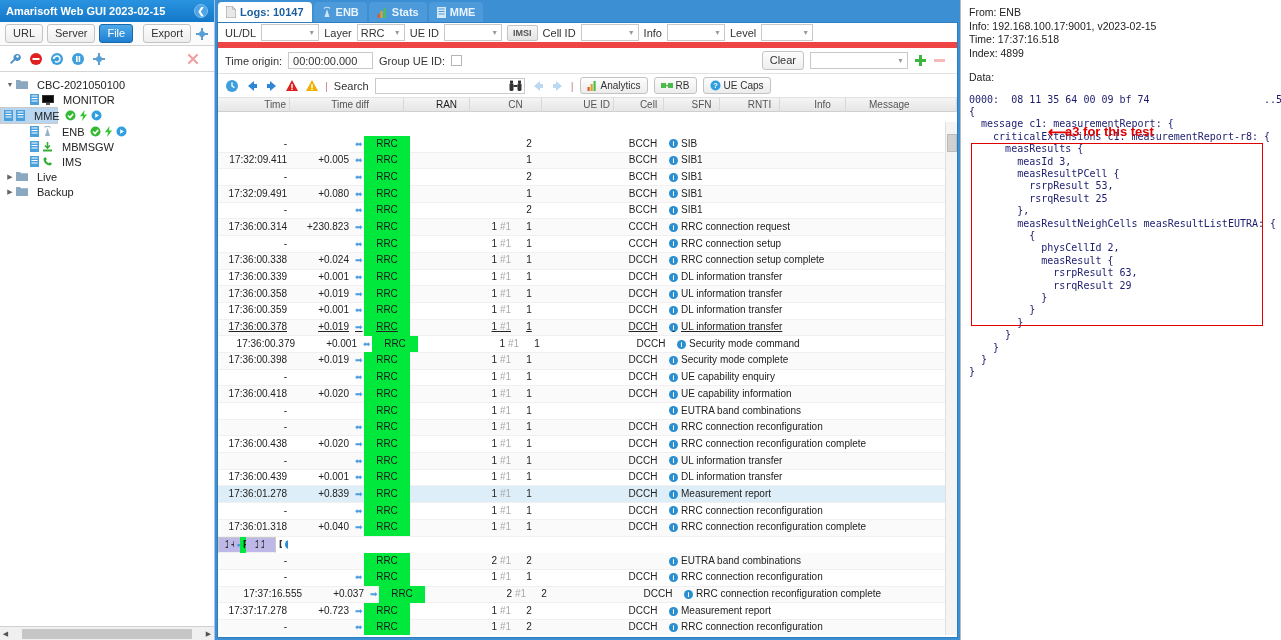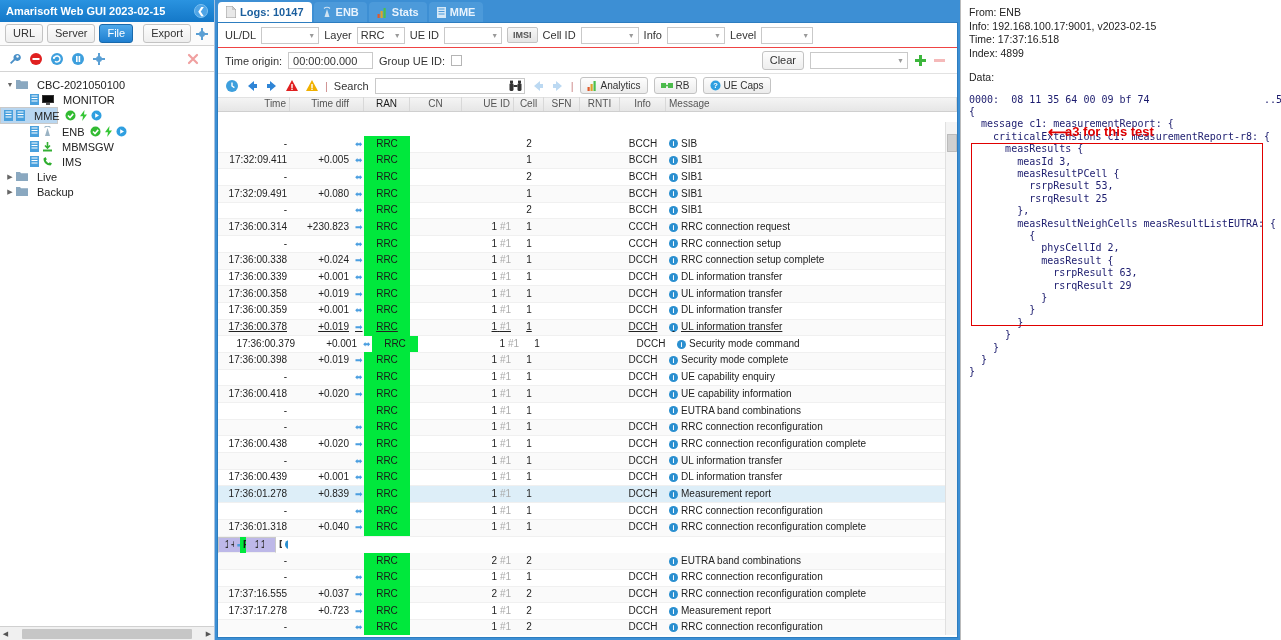--- a/index.html
+++ b/index.html
@@ -77,21 +77,21 @@
     background: #4c9ada; color: #e8f3fd; font-size: 11px; font-weight: bold;
     cursor: pointer; white-space: nowrap;
   }
   .tab.active { background: #ffffff; color: #1b5f9e; }
   .panel {
     position: absolute; left: 2px; top: 22px; width: 741px; height: 616px;
     background: #fff; border: 1px solid #2d7dc0; overflow: hidden;
   }
   .filterbar {
     height: 25px; display: flex; align-items: center; gap: 5px;
-    padding: 0 7px; border-bottom: 1px solid #ef4444; font-size: 11px;
+    padding: 0 7px; border-bottom: 6px solid #ef4444; font-size: 11px;
   }
   .lbl { color: #333; white-space: nowrap; }
   .sel {
     border: 1px solid #c9c9c9; background: #fff; height: 17px; width: 58px;
     display: flex; align-items: center; justify-content: space-between;
     padding: 0 3px; font-size: 11px; color: #333; cursor: pointer;
   }
   .sel .car { color: #9a9a9a; font-size: 7px; }
   .sel.w48 { width: 48px; }
   .sel.w52 { width: 52px; }
@@ -120,23 +120,23 @@
   }
   .pill {
     display: flex; align-items: center; gap: 3px;
     border: 1px solid #c3c3c3; border-radius: 3px;
     background: linear-gradient(#fdfdfd, #ececec);
     font-size: 10px; padding: 2px 6px; color: #333; cursor: pointer; white-space: nowrap;
   }
 
   
   .thead {
-    height: 14px; display: flex; align-items: flex-end;
+    height: 14px; display: flex; align-items: center;
     background: linear-gradient(#f4f4f4, #e6e6e6);
-    border-bottom: 1px solid #cfcfcf; font-size: 10px; color: #555;
+    border-bottom: 1px solid #cfcfcf; font-size: 10px; color: #555; gap: 20px;
   }
   .th { border-right: 1px solid #d8d8d8; height: 14px; line-height: 14px; padding: 0 3px; overflow: hidden; }
   .tbody { position: absolute; left: 0; top: 113px; right: 0; bottom: 2px; overflow: hidden; }
   .tr { height: 16.7px; display: flex; align-items: center; font-size: 10px; border-bottom: 1px solid #f0f0f0; }
   .tr.odd { background: #fafafa; }
   .tr.hl { background: #ddeef8; }
   .tr.sel { background: #bdb8e8; font-weight: bold; }
   .td { height: 16.7px; line-height: 16.7px; padding: 0 3px; overflow: hidden; white-space: nowrap; }
   .c-time { width: 72px; text-align: right; }
   .c-diff { width: 62px; text-align: right; }
@@ -1046,21 +1046,21 @@
             <div class="td c-ueid"><span>1</span> <span class="dim">#1</span></div>
             <div class="td c-cell">1</div>
             <div class="td c-sfn"></div>
             <div class="td c-rnti"></div>
             <div class="td c-info">DCCH</div>
             <div class="td c-msg">
               <span class="infoic">i</span>
               <span>RRC connection reconfiguration</span>
             </div>
           </div>
-          <div class="tr odd" style="position: relative;">
+          <div class="tr odd" style="position: relative; padding-left: 15px;">
             <div class="td c-time">17:37:16.555</div>
             <div class="td c-diff">+0.037</div>
             <div class="td c-arrow arr-r">➡</div>
             <div class="td c-ran">RRC</div>
             <div class="td c-cn"></div>
             <div class="td c-ueid"><span>2</span> <span class="dim">#1</span></div>
             <div class="td c-cell">2</div>
             <div class="td c-sfn"></div>
             <div class="td c-rnti"></div>
             <div class="td c-info">DCCH</div>

